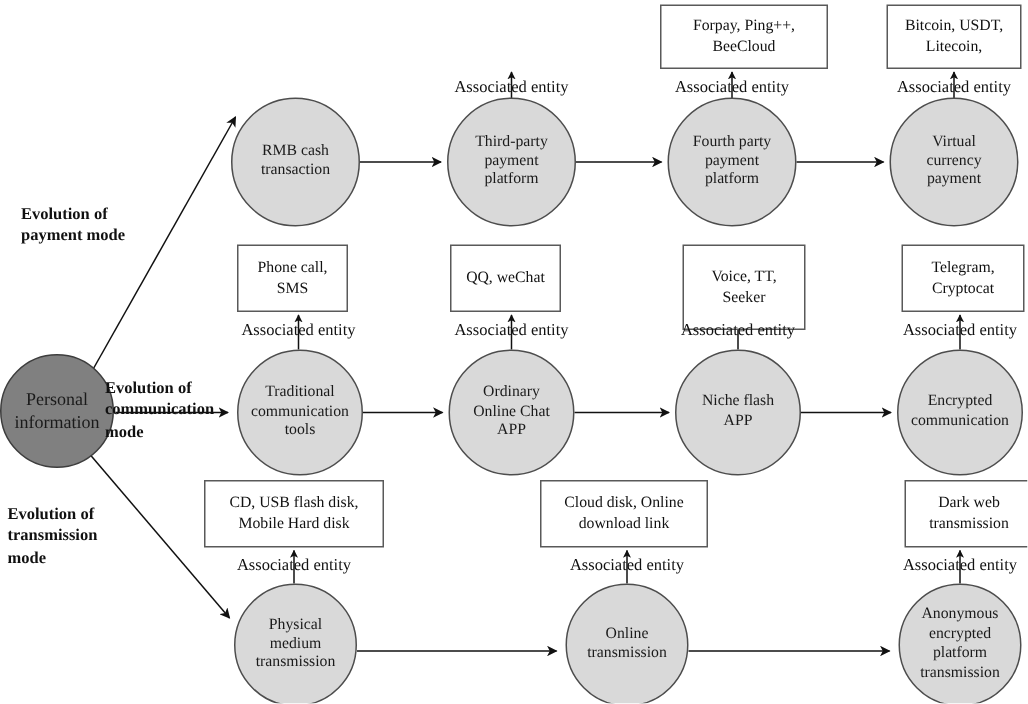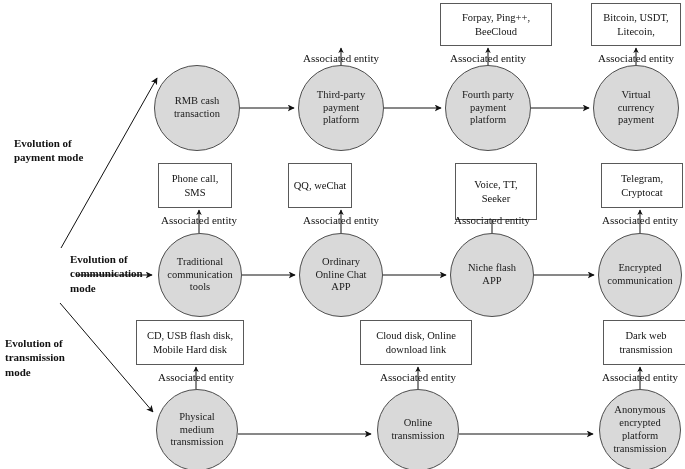--- a/index.html
+++ b/index.html
@@ -134,20 +134,24 @@
       <line x1="640" y1="233" x2="640" y2="210" marker-end="url(#arrow-sm)"></line>
     </g>
 
     <g stroke="#111111" stroke-width="1" fill="none">
       <line x1="196" y1="389" x2="196" y2="367" marker-end="url(#arrow-sm)"></line>
       <line x1="418" y1="389" x2="418" y2="367" marker-end="url(#arrow-sm)"></line>
       <line x1="640" y1="389" x2="640" y2="367" marker-end="url(#arrow-sm)"></line>
     </g>
   </svg>
 
+  <div class="node-circle root" style="left:0px; top:236px; width:76px; height:76px;">
+    <span class="clabel">Personal
+information</span>
+  </div>
 
   <div class="branch-label" style="left:14px; top:136px; width:110px;">Evolution of
 payment mode</div>
   <div class="branch-label" style="left:70px; top:252px; width:100px;">Evolution of
 communication
 mode</div>
   <div class="branch-label" style="left:5px; top:336px; width:110px;">Evolution of
 transmission
 mode</div>
 
@@ -194,21 +198,21 @@
     <span class="clabel">Niche flash
 APP</span>
   </div>
   <div class="node-circle" style="left:598px; top:233px; width:84px; height:84px;">
     <span class="clabel">Encrypted
 communication</span>
   </div>
 
   <div class="entity-box" style="left:158px; top:163px; width:74px; height:45px;">Phone call,
 SMS</div>
-  <div class="entity-box" style="left:288px; top:163px; width:64px; height:45px;">QQ, weChat</div>
+  <div class="entity-box" style="left:300px; top:163px; width:74px; height:45px;">QQ, weChat</div>
   <div class="entity-box" style="left:455px; top:163px; width:82px; height:57px;">Voice, TT,
 Seeker</div>
   <div class="entity-box" style="left:601px; top:163px; width:82px; height:45px;">Telegram,
 Cryptocat</div>
 
   <div class="edge-label" style="left:149px; top:214px; width:100px;">Associated entity</div>
   <div class="edge-label" style="left:291px; top:214px; width:100px;">Associated entity</div>
   <div class="edge-label" style="left:442px; top:214px; width:100px;">Associated entity</div>
   <div class="edge-label" style="left:590px; top:214px; width:100px;">Associated entity</div>
 
@@ -221,21 +225,21 @@
     <span class="clabel">Online
 transmission</span>
   </div>
   <div class="node-circle" style="left:599px; top:389px; width:82px; height:82px;">
     <span class="clabel">Anonymous
 encrypted
 platform
 transmission</span>
   </div>
 
-  <div class="entity-box" style="left:136px; top:320px; width:108px; height:45px;">CD, USB flash disk,
+  <div class="entity-box" style="left:136px; top:320px; width:120px; height:45px;">CD, USB flash disk,
 Mobile Hard disk</div>
   <div class="entity-box" style="left:360px; top:320px; width:112px; height:45px;">Cloud disk, Online
 download link</div>
   <div class="entity-box" style="left:603px; top:320px; width:86px; height:45px;">Dark web
 transmission</div>
 
   <div class="edge-label" style="left:146px; top:371px; width:100px;">Associated entity</div>
   <div class="edge-label" style="left:368px; top:371px; width:100px;">Associated entity</div>
   <div class="edge-label" style="left:590px; top:371px; width:100px;">Associated entity</div>
 

